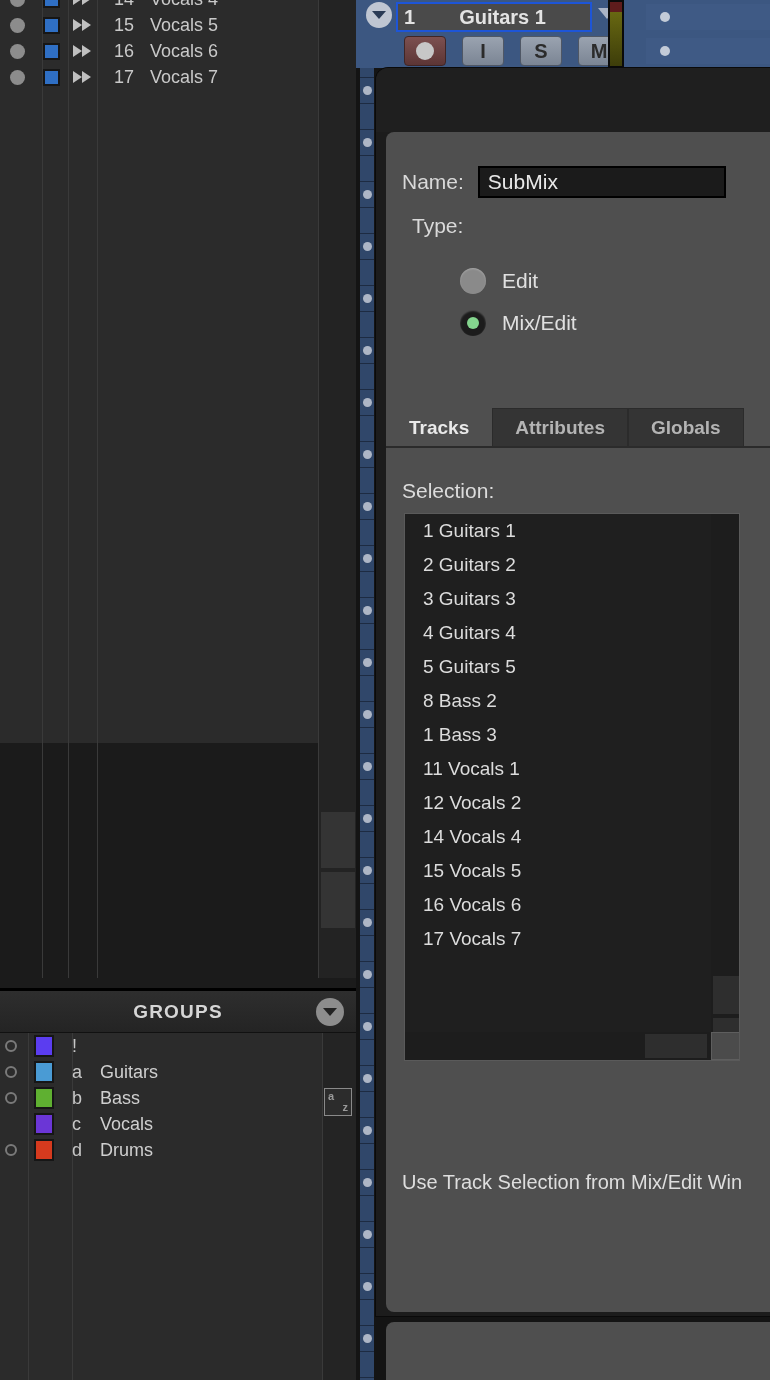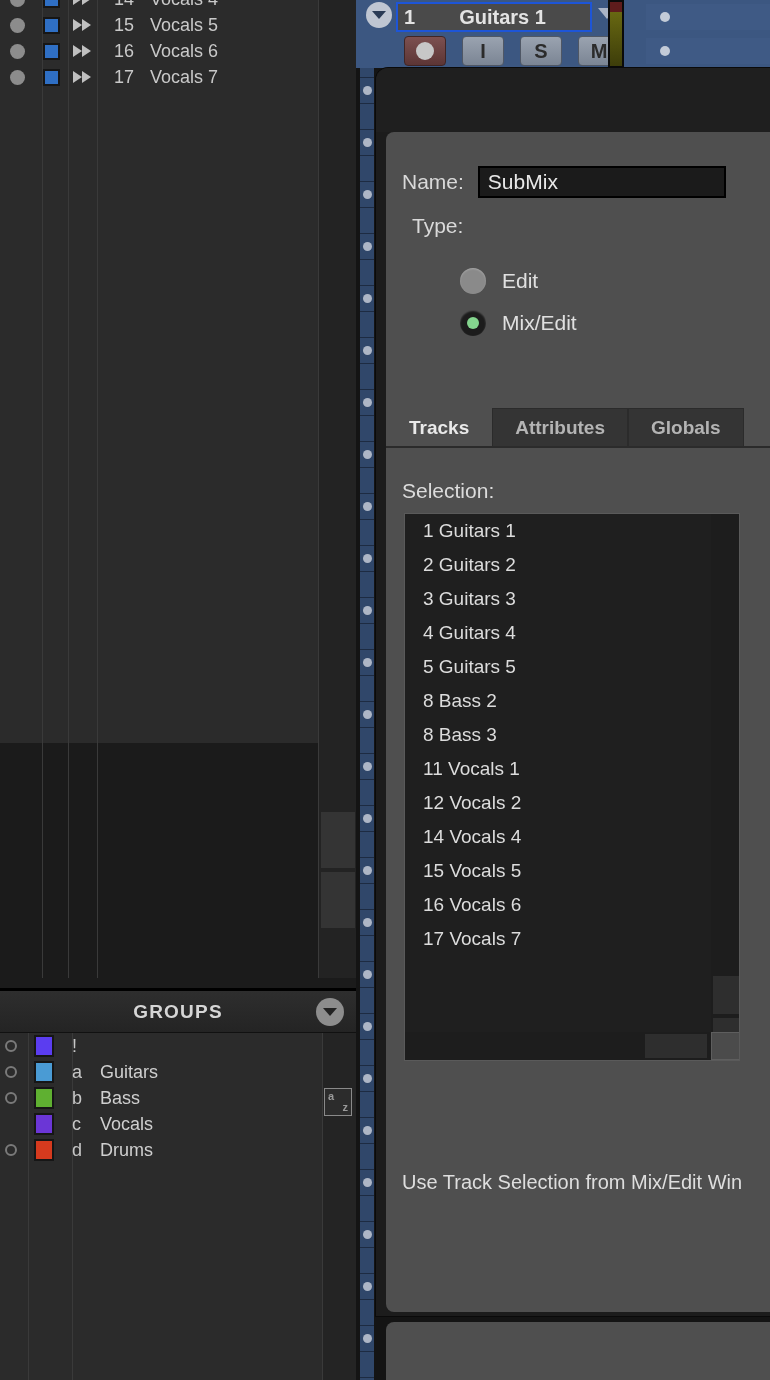--- a/index.html
+++ b/index.html
@@ -599,21 +599,21 @@
     <div class="avail-label">Selection:</div>
 
     <div class="avail-list">
       <div id="availItems">
           <div class="avail-item">1 Guitars 1</div>
           <div class="avail-item">2 Guitars 2</div>
           <div class="avail-item">3 Guitars 3</div>
           <div class="avail-item">4 Guitars 4</div>
           <div class="avail-item">5 Guitars 5</div>
           <div class="avail-item">8 Bass 2</div>
-          <div class="avail-item">8 Bass 3</div>
+          <div class="avail-item">1 Bass 3</div>
           <div class="avail-item">11 Vocals 1</div>
           <div class="avail-item">12 Vocals 2</div>
           <div class="avail-item">14 Vocals 4</div>
           <div class="avail-item">15 Vocals 5</div>
           <div class="avail-item">16 Vocals 6</div>
           <div class="avail-item">17 Vocals 7</div>
         </div>
       <div class="avail-scroll">
         <div class="avail-thumb" style="top:462px;height:38px"></div>
         <div class="avail-thumb" style="top:504px;height:38px"></div>

